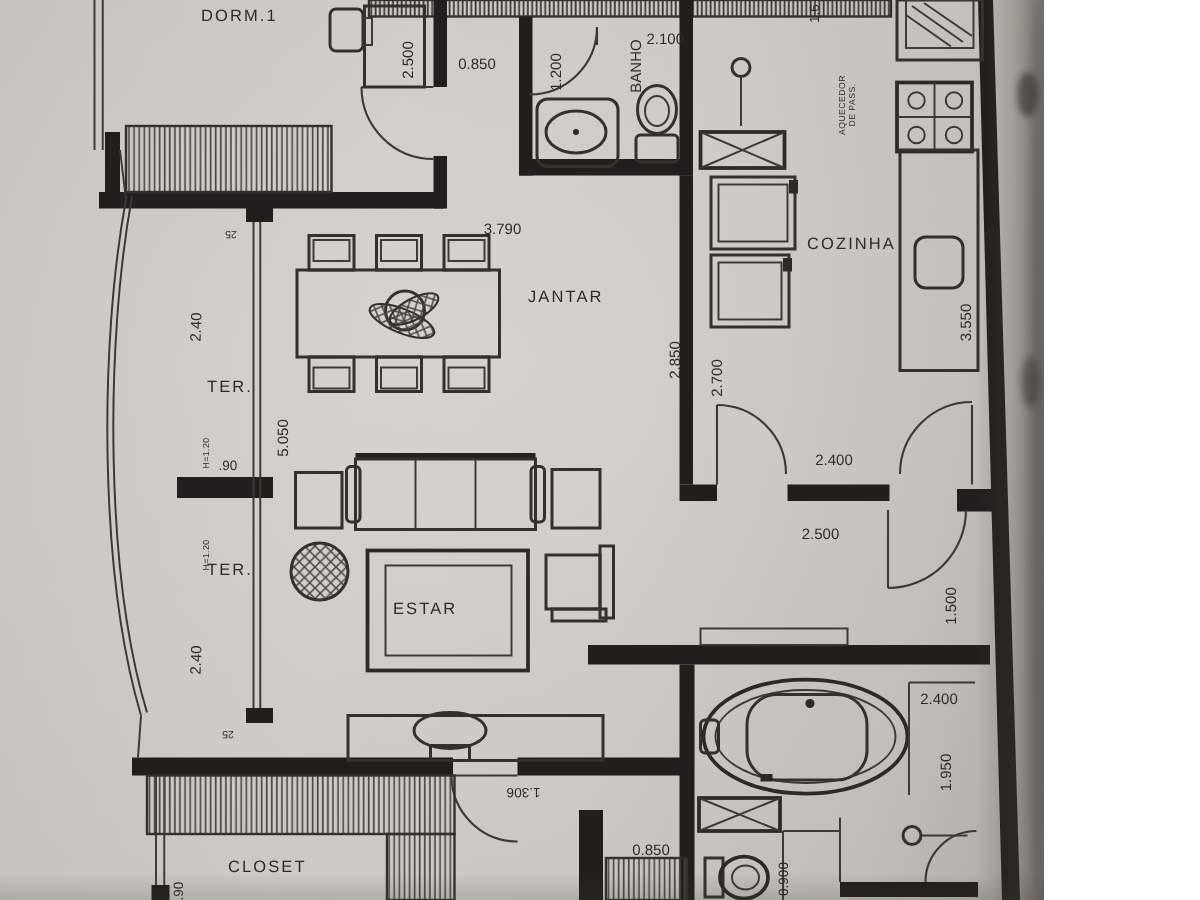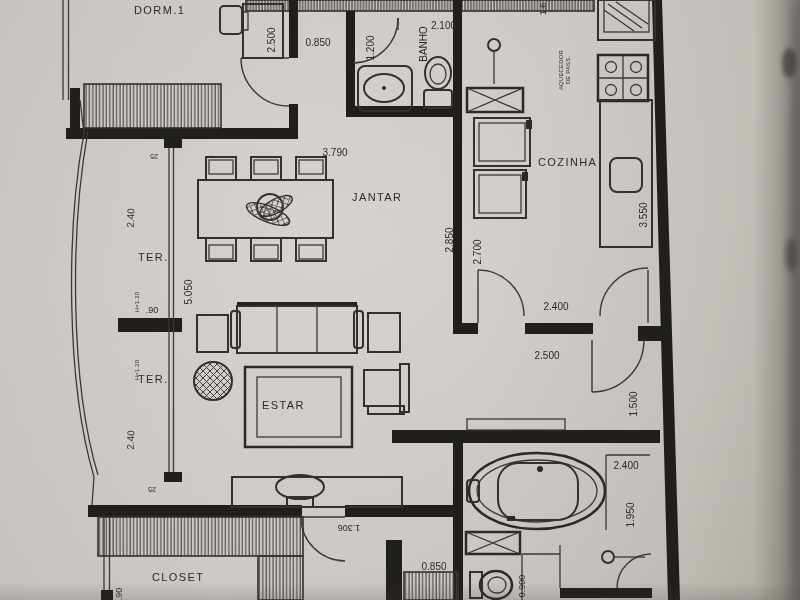--- a/index.html
+++ b/index.html
@@ -1,17 +1,17 @@
 <!DOCTYPE html>
 <html><head>
 <meta charset="utf-8">
 <style>
   html,body{margin:0;padding:0;}
   .photo{
-    position:relative;width:800px;height:600px;overflow:hidden;
+    position:relative;width:696px;height:600px;overflow:hidden;
     background:
       radial-gradient(ellipse 900px 700px at 45% 40%, rgba(255,255,255,0.10), rgba(0,0,0,0.06) 85%),
       linear-gradient(100deg,#ccc8c3 0%, #d2cfca 35%, #d0ccc7 60%, #c6c2bc 85%, #b4b0aa 100%);
     font-family:"Liberation Sans", sans-serif;
   }
   .photo svg{position:absolute;left:0;top:0;}
   .shade-right{
     position:absolute;top:0;right:0;width:46px;height:600px;pointer-events:none;
     background:linear-gradient(to right, rgba(70,64,58,0) 0%, rgba(70,64,58,0.25) 55%, rgba(52,48,44,0.55) 100%);
   }

